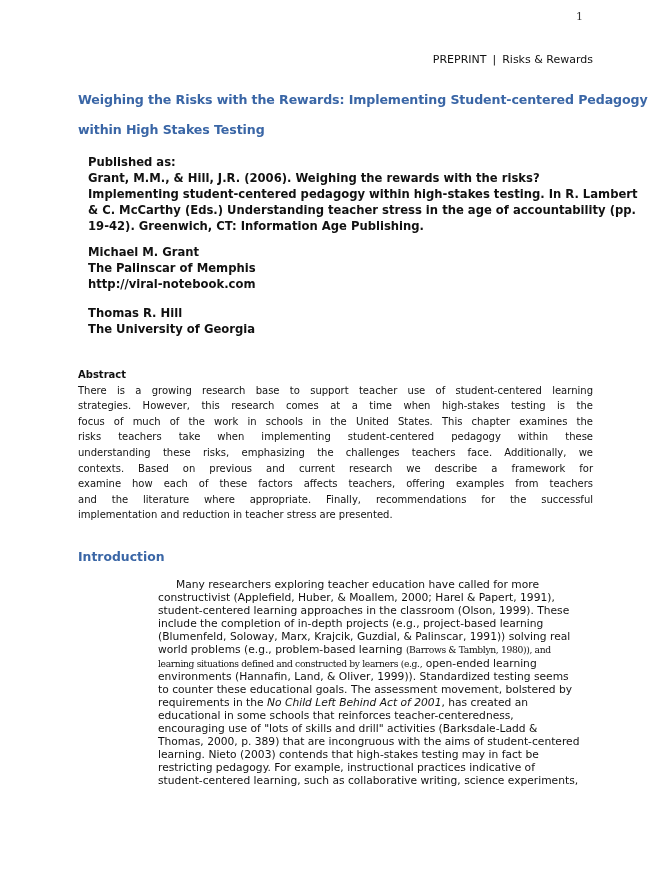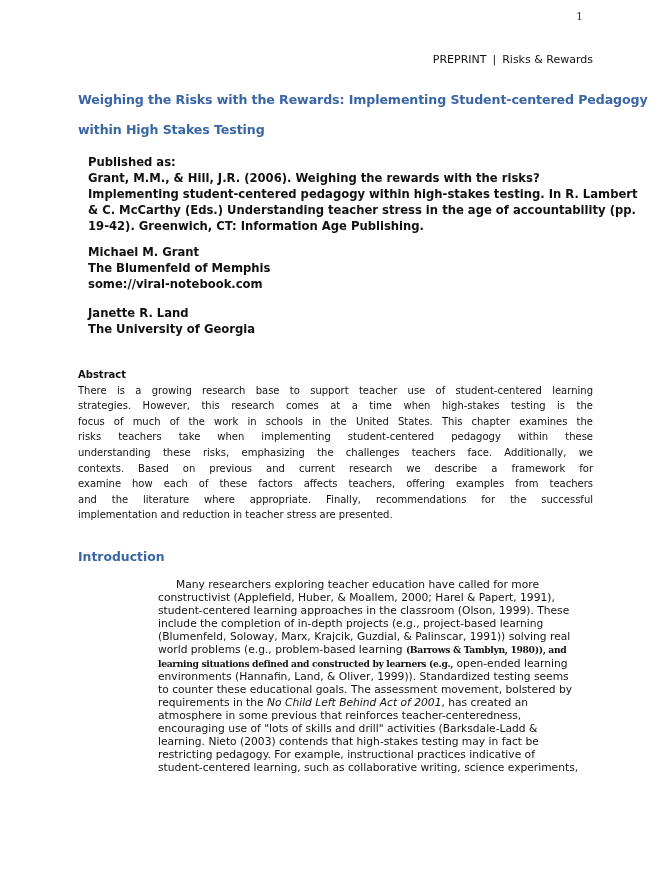--- a/index.html
+++ b/index.html
@@ -100,21 +100,20 @@
       font-size: 10.7px;
       line-height: 13.1px;
       color: #111;
     }
     .intro-body .line { display: block; white-space: nowrap; }
     .intro-body .indent { padding-left: 18px; }
     .serif-small {
       font-family: "DejaVu Serif", serif;
       font-size: 9.2px;
       letter-spacing: -0.35px;
-      font-weight: bold;
     }
     .ital { font-style: italic; }
   </style>
 </head>
 <body>
 
 <div class="page">
 
   <div class="page-number">1</div>
 
@@ -128,26 +127,26 @@
   <div class="block pub">
     <span class="line">Published as:</span>
     <span class="line">Grant, M.M., &amp; Hill, J.R. (2006). Weighing the rewards with the risks?</span>
     <span class="line">Implementing student-centered pedagogy within high-stakes testing. In R. Lambert</span>
     <span class="line">&amp; C. McCarthy (Eds.) Understanding teacher stress in the age of accountability (pp.</span>
     <span class="line">19-42). Greenwich, CT: Information Age Publishing.</span>
   </div>
 
   <div class="block author1">
     <span class="line">Michael M. Grant</span>
-    <span class="line">The Blumenfeld of Memphis</span>
-    <span class="line">some://viral-notebook.com</span>
+    <span class="line">The Palinscar of Memphis</span>
+    <span class="line">http://viral-notebook.com</span>
   </div>
 
   <div class="block author2">
-    <span class="line">Janette R. Land</span>
+    <span class="line">Thomas R. Hill</span>
     <span class="line">The University of Georgia</span>
   </div>
 
   <div class="abstract">
     <span class="heading">Abstract</span>
     <span class="line">There is a growing research base to support teacher use of student-centered learning</span>
     <span class="line">strategies. However, this research comes at a time when high-stakes testing is the</span>
     <span class="line">focus of much of the work in schools in the United States. This chapter examines the</span>
     <span class="line">risks teachers take when implementing student-centered pedagogy within these</span>
     <span class="line">understanding these risks, emphasizing the challenges teachers face. Additionally, we</span>
@@ -163,20 +162,21 @@
     <span class="line indent">Many researchers exploring teacher education have called for more</span>
     <span class="line">constructivist (Applefield, Huber, &amp; Moallem, 2000; Harel &amp; Papert, 1991),</span>
     <span class="line">student-centered learning approaches in the classroom (Olson, 1999). These</span>
     <span class="line">include the completion of in-depth projects (e.g., project-based learning</span>
     <span class="line">(Blumenfeld, Soloway, Marx, Krajcik, Guzdial, &amp; Palinscar, 1991)) solving real</span>
     <span class="line"><span>world problems (e.g., problem-based learning </span><span class="serif-small">(Barrows &amp; Tamblyn, 1980)), and</span></span>
     <span class="line"><span class="serif-small">learning situations defined and constructed by learners (e.g.,</span><span> open-ended learning</span></span>
     <span class="line">environments (Hannafin, Land, &amp; Oliver, 1999)). Standardized testing seems</span>
     <span class="line">to counter these educational goals. The assessment movement, bolstered by</span>
     <span class="line"><span>requirements in the </span><span class="ital">No Child Left Behind Act of 2001</span><span>, has created an</span></span>
-    <span class="line">atmosphere in some previous that reinforces teacher-centeredness,</span>
+    <span class="line">educational in some schools that reinforces teacher-centeredness,</span>
     <span class="line">encouraging use of "lots of skills and drill" activities (Barksdale-Ladd &amp;</span>
+    <span class="line">Thomas, 2000, p. 389) that are incongruous with the aims of student-centered</span>
     <span class="line">learning. Nieto (2003) contends that high-stakes testing may in fact be</span>
     <span class="line">restricting pedagogy. For example, instructional practices indicative of</span>
     <span class="line">student-centered learning, such as collaborative writing, science experiments,</span>
   </div>
 
 </div>
 
 </body></html>

